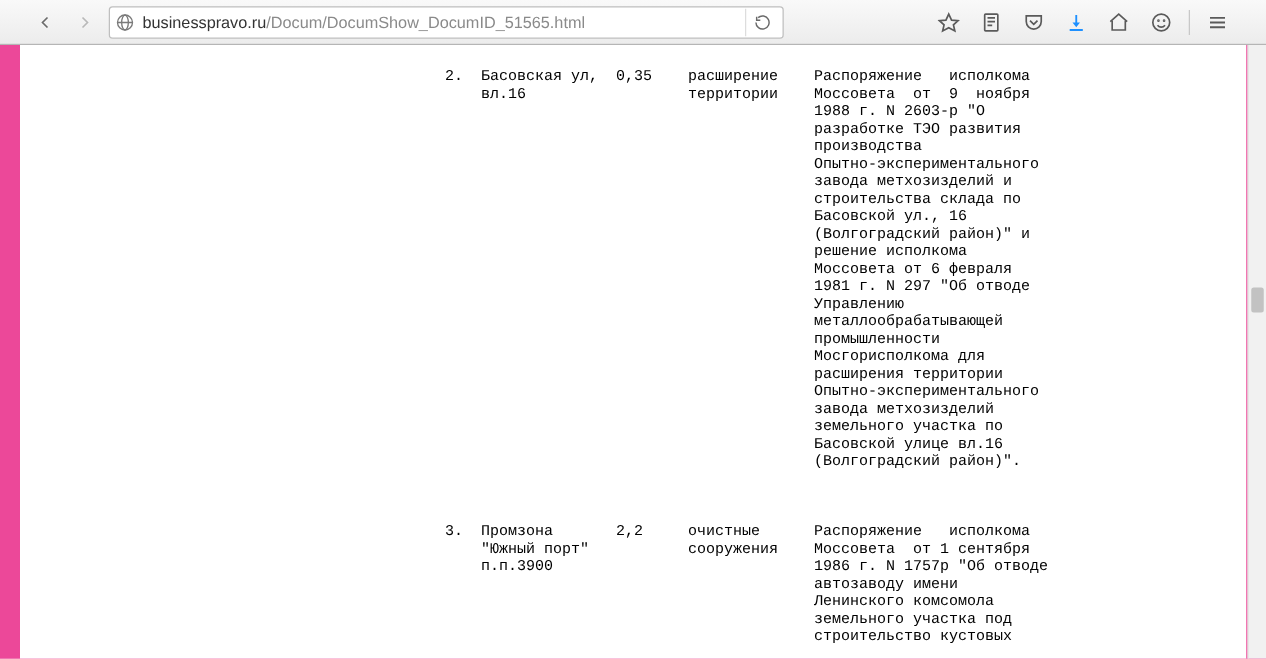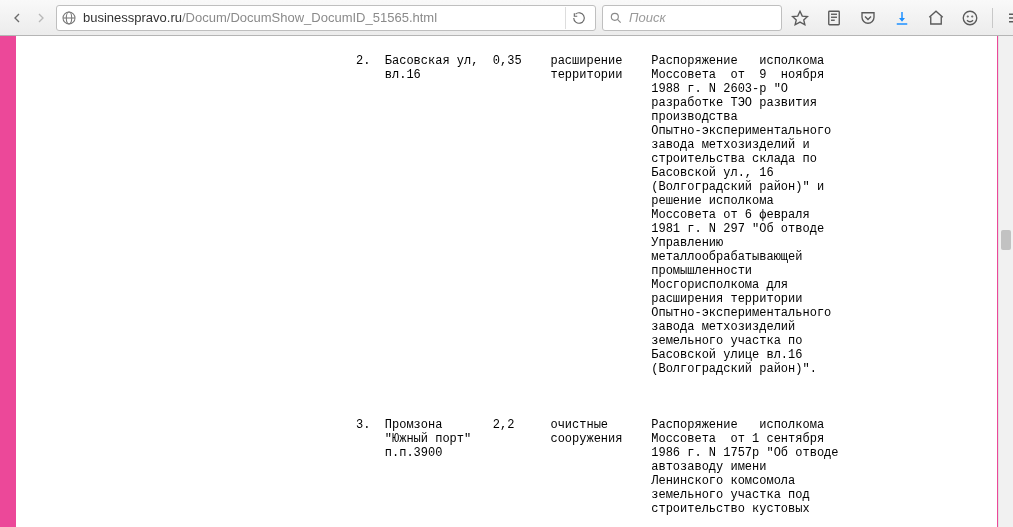--- a/index.html
+++ b/index.html
@@ -6,21 +6,21 @@
   html, body { width: 1013px; height: 527px; overflow: hidden; font-family: Arial, sans-serif; }
   body { background: #fff; }
 
   
   .chrome {
     height: 36px;
     background: linear-gradient(to bottom, #f9f9f9, #ececec);
     border-bottom: 1px solid #b5b5b5;
     display: flex;
     align-items: center;
-    padding: 0 8px;
+    padding: 0 23px;
     gap: 6px;
   }
   .nav-btn {
     width: 26px; height: 26px;
     border: 1px solid transparent;
     border-radius: 3px;
     display: flex; align-items: center; justify-content: center;
     color: #6a6a6a;
   }
   .nav-btn.disabled { color: #b8b8b8; }
@@ -147,29 +147,20 @@
       <span class="domain">businesspravo.ru</span><span>/Docum/DocumShow_DocumID_51565.html</span>
     </span>
     <span class="reload-btn">
       <svg viewBox="0 0 24 24" width="14" height="14" fill="none" stroke="currentColor" stroke-width="2">
           <path d="M3 12a9 9 0 1 0 3-6.7"></path>
           <polyline points="4 4 4 9 9 9"></polyline>
         </svg>
     </span>
   </div>
 
-  <div class="search-wrap">
-    <span class="search-icon">
-      <svg viewBox="0 0 24 24" fill="none" stroke="currentColor" stroke-width="2">
-          <circle cx="10" cy="10" r="6"></circle>
-          <line x1="20" y1="20" x2="14.5" y2="14.5"></line>
-        </svg>
-    </span>
-    <span class="search-ph">Поиск</span>
-  </div>
 
   <div class="toolbar-right">
     <div class="tb-icon">
       <svg viewBox="0 0 24 24" fill="none" stroke="currentColor" stroke-width="1.8">
           <polygon points="12 3 15 9.5 22 10 17 14.5 18.5 21 12 17.5 5.5 21 7 14.5 2 10 9 9.5"></polygon>
         </svg>
     </div>
     <div class="tb-icon">
       <svg viewBox="0 0 24 24" fill="none" stroke="currentColor" stroke-width="1.8">
           <rect x="5" y="3" width="14" height="18" rx="1"></rect>

